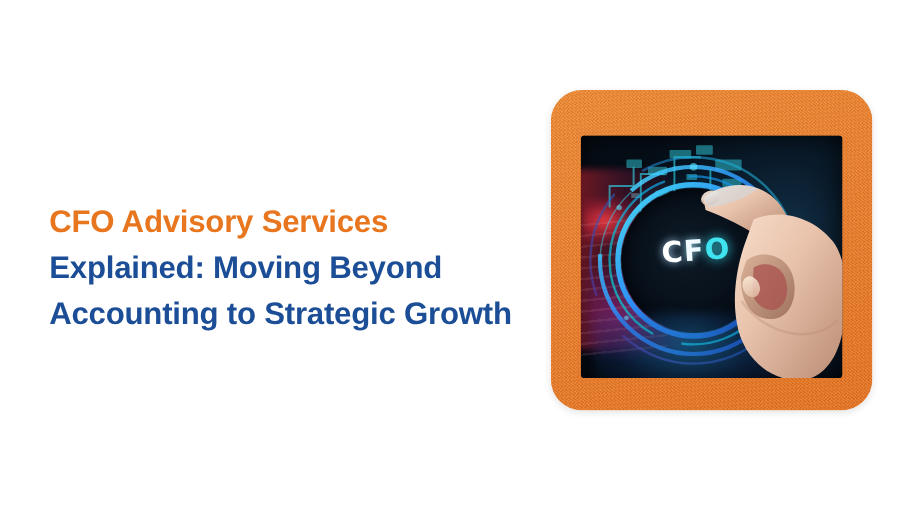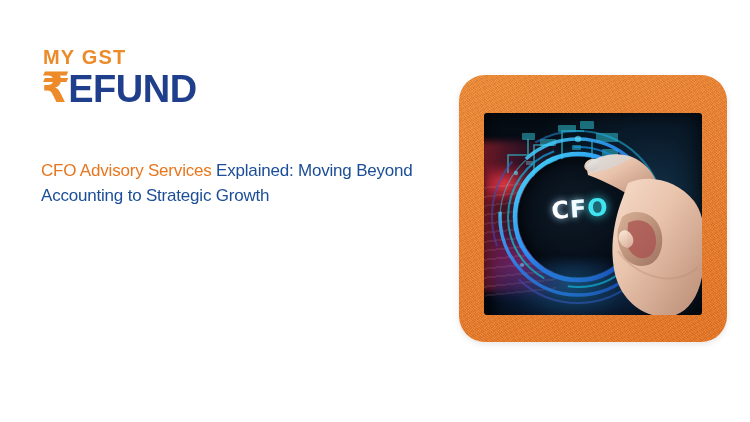--- a/index.html
+++ b/index.html
@@ -62,22 +62,22 @@
     line-height: 0.9;
     margin-left: -1px;
   }
 
   
   .headline {
     position: absolute;
     left: 41px;
     top: 148px;
     width: 400px;
-    font-size: 17px;
-    font-weight: 400;
+    font-size: 26px;
+    font-weight: 700;
     line-height: 1.47;
     letter-spacing: -0.2px;
     color: #1B4E96;
     font-family: "Liberation Sans", sans-serif;
   }
   .headline .hl-accent {
     color: #E8761E;
   }
   .headline .hl-rest {
     color: #1B4E96;
@@ -226,27 +226,20 @@
     height: 70px;
     background: radial-gradient(ellipse at 50% 40%, rgba(40,150,220,0.45) 0%, rgba(30,80,170,0.18) 55%, rgba(0,0,0,0) 100%);
     filter: blur(4px);
   }
 </style>
 </head>
 <body>
 
 <div class="page">
 
-  <div class="logo">
-    <span class="logo-top">MY GST</span>
-    <span class="logo-bottom">
-      <span class="logo-rupee">₹</span>
-      <span class="logo-word">EFUND</span>
-    </span>
-  </div>
 
   <h1 class="headline"><span class="hl-accent">CFO Advisory Services</span><span class="hl-rest"> Explained: Moving Beyond Accounting to Strategic Growth</span></h1>
 
   <div class="media-card">
     <div class="screen">
 
       <div class="glow-red"></div>
       <div class="glow-red2"></div>
       <div class="glow-magenta"></div>
       <div class="techbars"></div>

